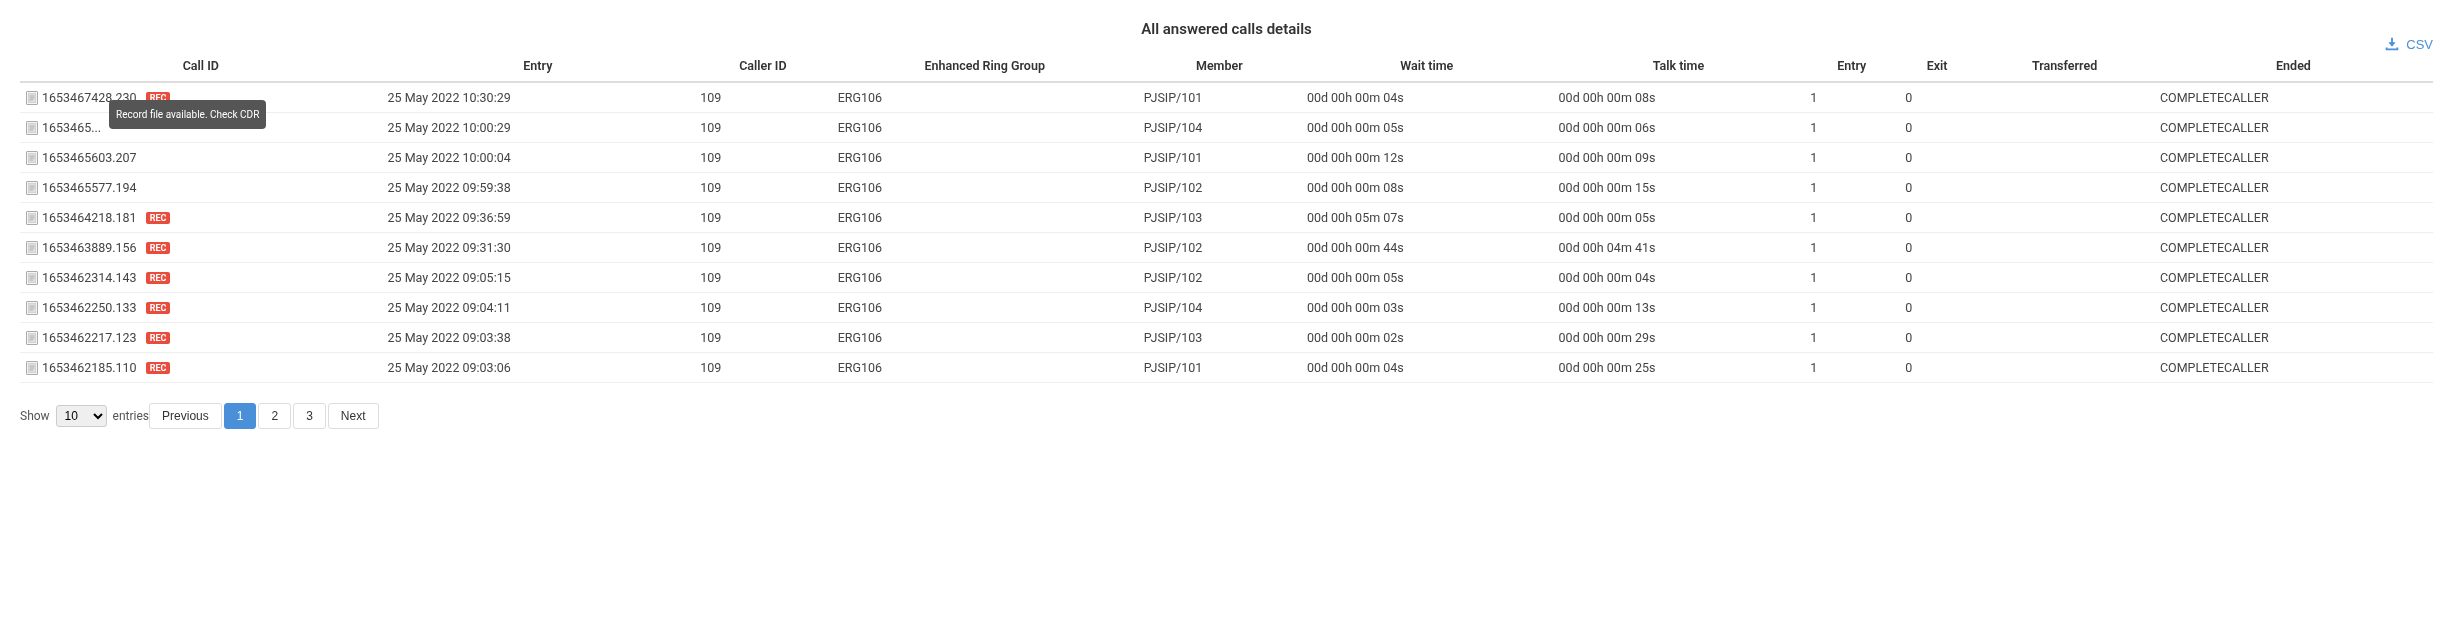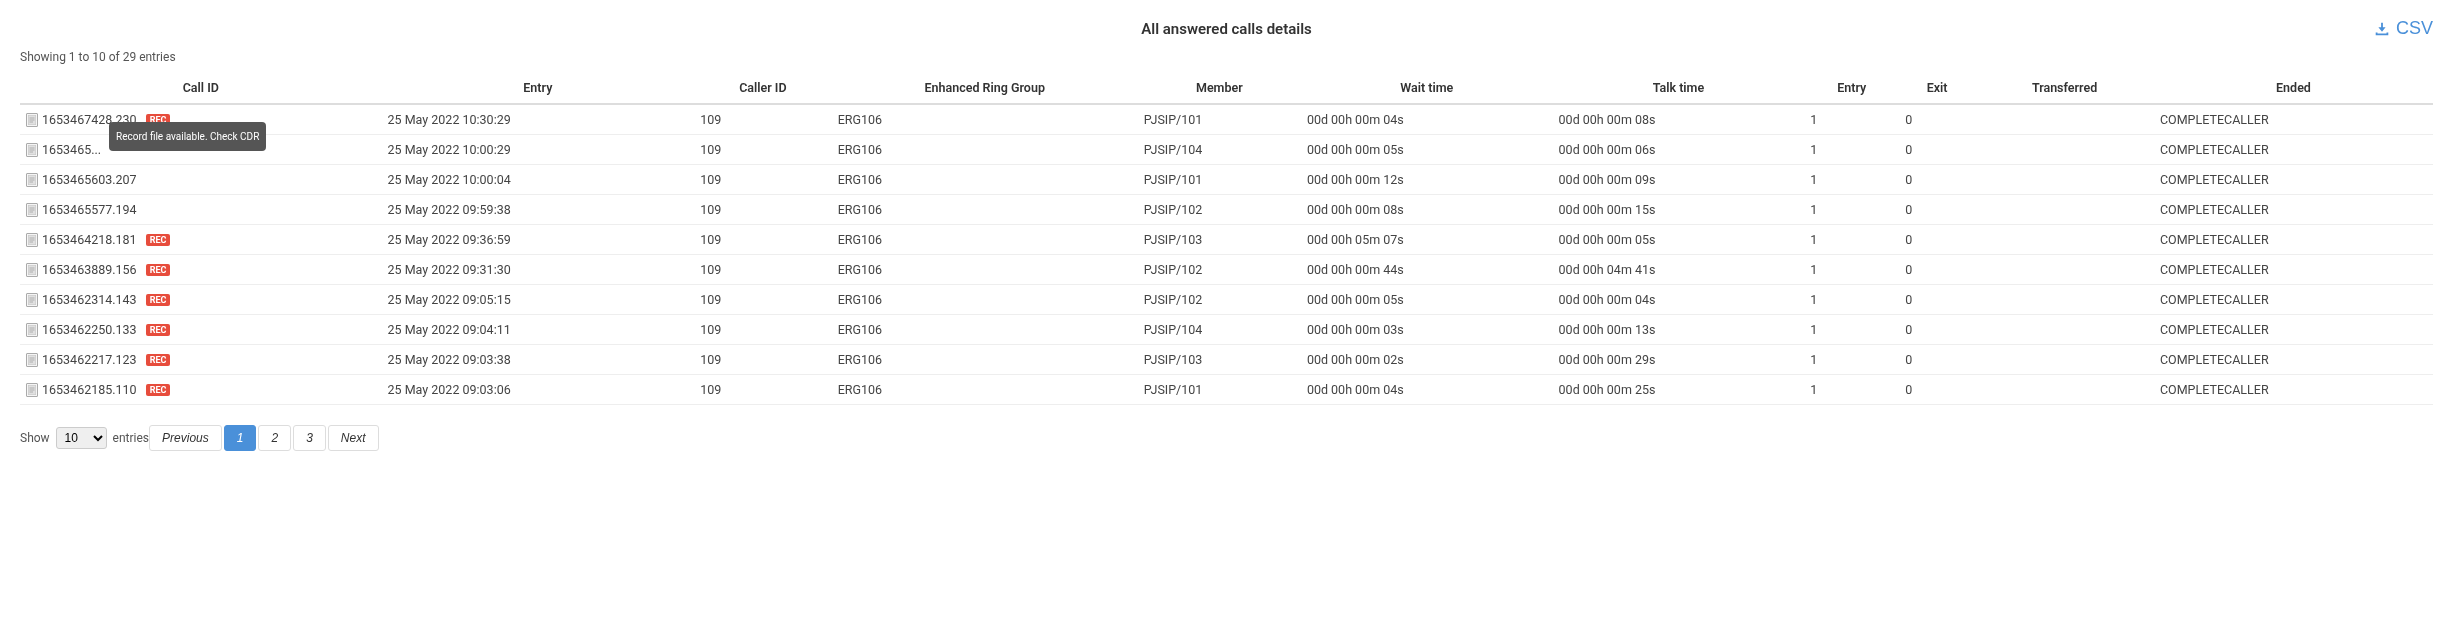--- a/index.html
+++ b/index.html
@@ -15,26 +15,26 @@
     .page-title-bar {
       text-align: center;
       padding: 8px 0 12px;
       font-size: 15px;
       font-weight: 600;
       position: relative;
     }
     .csv-btn {
       position: absolute;
       right: 0;
-      top: 6px;
+      top: 23px;
       background: none;
       border: none;
       cursor: pointer;
       color: #4a90d9;
-      font-size: 18px;
+      font-size: 13px;
       display: flex;
       align-items: center;
       gap: 5px;
     }
     .csv-icon {
       width: 18px;
       height: 18px;
       fill: #4a90d9;
     }
     .entries-info {
@@ -135,21 +135,20 @@
       gap: 2px;
     }
     .page-btn {
       border: 1px solid #ddd;
       background: #fff;
       color: #333;
       padding: 5px 12px;
       font-size: 12px;
       cursor: pointer;
       border-radius: 3px;
-      font-style: italic;
     }
     .page-btn.active {
       background: #4a90d9;
       color: #fff;
       border-color: #4a90d9;
     }
   </style>
 </head>
 <body>
 
@@ -157,21 +156,20 @@
   <div class="page-title-bar">
     <span>All answered calls details</span>
     <button class="csv-btn">
       <svg class="csv-icon" viewBox="0 0 20 20">
         <path d="M3 14v3h14v-3h-2v1H5v-1H3zm7-1l4-5h-3V3H9v5H6l4 5z"></path>
       </svg>
       <span>CSV</span>
     </button>
   </div>
 
-  <div class="entries-info">Showing 1 to 10 of 29 entries</div>
 
   <table>
     <thead>
       <tr>
         <th>Call ID</th>
         <th>Entry</th>
         <th>Caller ID</th>
         <th>Enhanced Ring Group</th>
         <th>Member</th>
         <th>Wait time</th>

